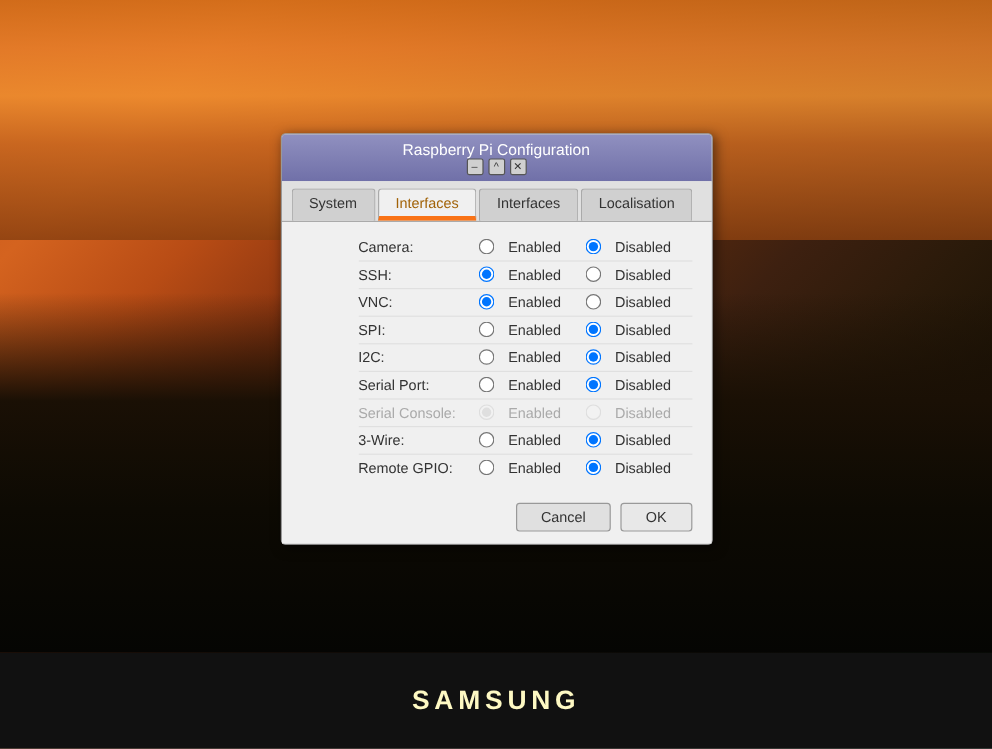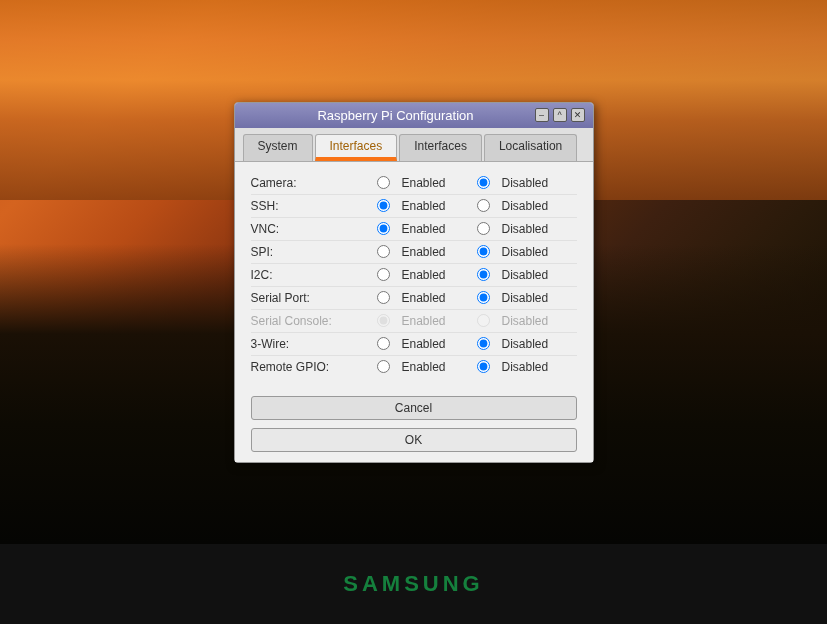--- a/index.html
+++ b/index.html
@@ -62,21 +62,21 @@
       bottom: 0; left: 0; right: 0;
       height: 80px;
       background: #111;
       display: flex;
       align-items: center;
       justify-content: center;
       gap: 20px;
     }
 
     .samsung-text {
-      color: #15803d;
+      color: #fef9c3;
       font-size: 22px;
       font-weight: bold;
       letter-spacing: 4px;
     }
 
     
     .dialog-overlay {
       position: absolute;
       inset: 0;
       display: flex;
@@ -93,20 +93,21 @@
       box-shadow: 2px 2px 10px rgba(0,0,0,0.5);
     }
 
     .dialog-titlebar {
       background: linear-gradient(180deg, #9090c0 0%, #7070a8 100%);
       padding: 5px 8px;
       display: flex;
       align-items: center;
       justify-content: space-between;
       border-radius: 3px 3px 0 0;
+      flex-direction: column;
     }
 
     .dialog-title {
       color: white;
       font-size: 13px;
       font-weight: normal;
       flex: 1;
       text-align: center;
     }
 
@@ -159,20 +160,21 @@
       background: #f0f0f0;
       border-top: 1px solid #aaa;
       padding: 10px 16px;
     }
 
     .interface-row {
       display: flex;
       align-items: center;
       padding: 4px 0;
       border-bottom: 1px solid #e0e0e0;
+      margin-left: 48px;
     }
 
     .interface-row:last-child {
       border-bottom: none;
     }
 
     .interface-label {
       flex: 1;
       font-size: 12px;
       color: #333;
@@ -210,21 +212,20 @@
     .radio-group.disabled input[type="radio"] {
       opacity: 0.5;
     }
 
     .dialog-buttons {
       display: flex;
       justify-content: flex-end;
       gap: 8px;
       padding: 8px 16px 10px;
       background: #f0f0f0;
-      flex-direction: column;
     }
 
     .btn {
       padding: 4px 20px;
       font-size: 12px;
       background: #e0e0e0;
       border: 1px solid #999;
       border-radius: 3px;
       cursor: pointer;
       color: #333;

